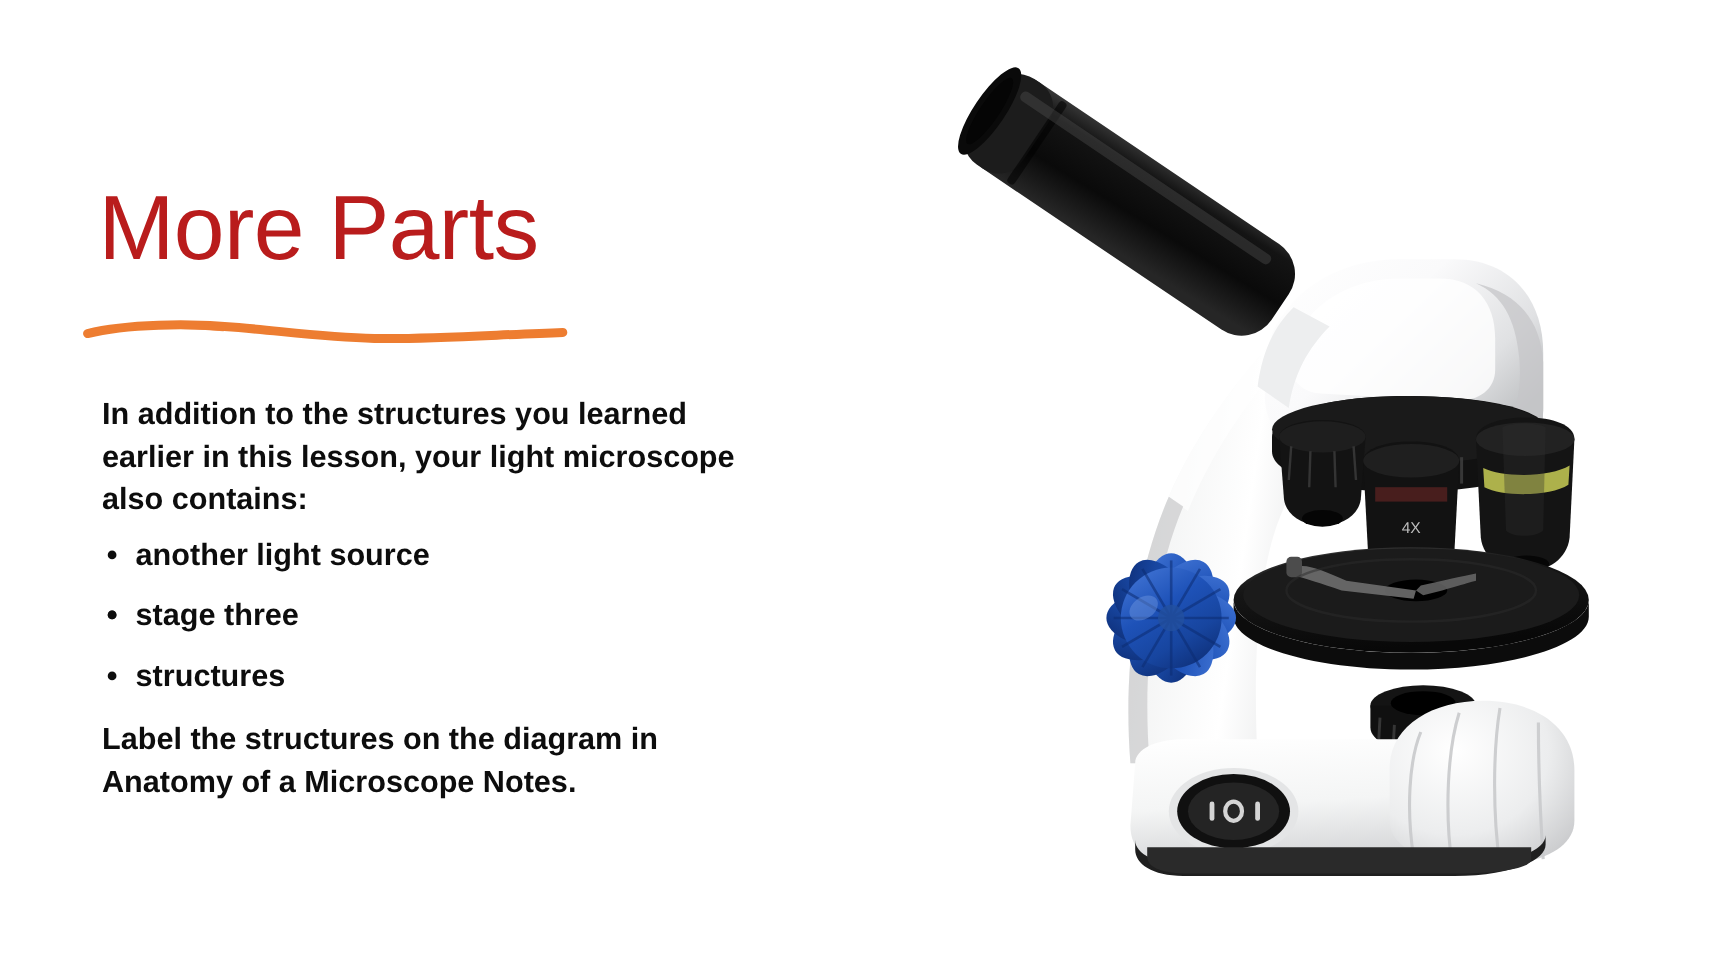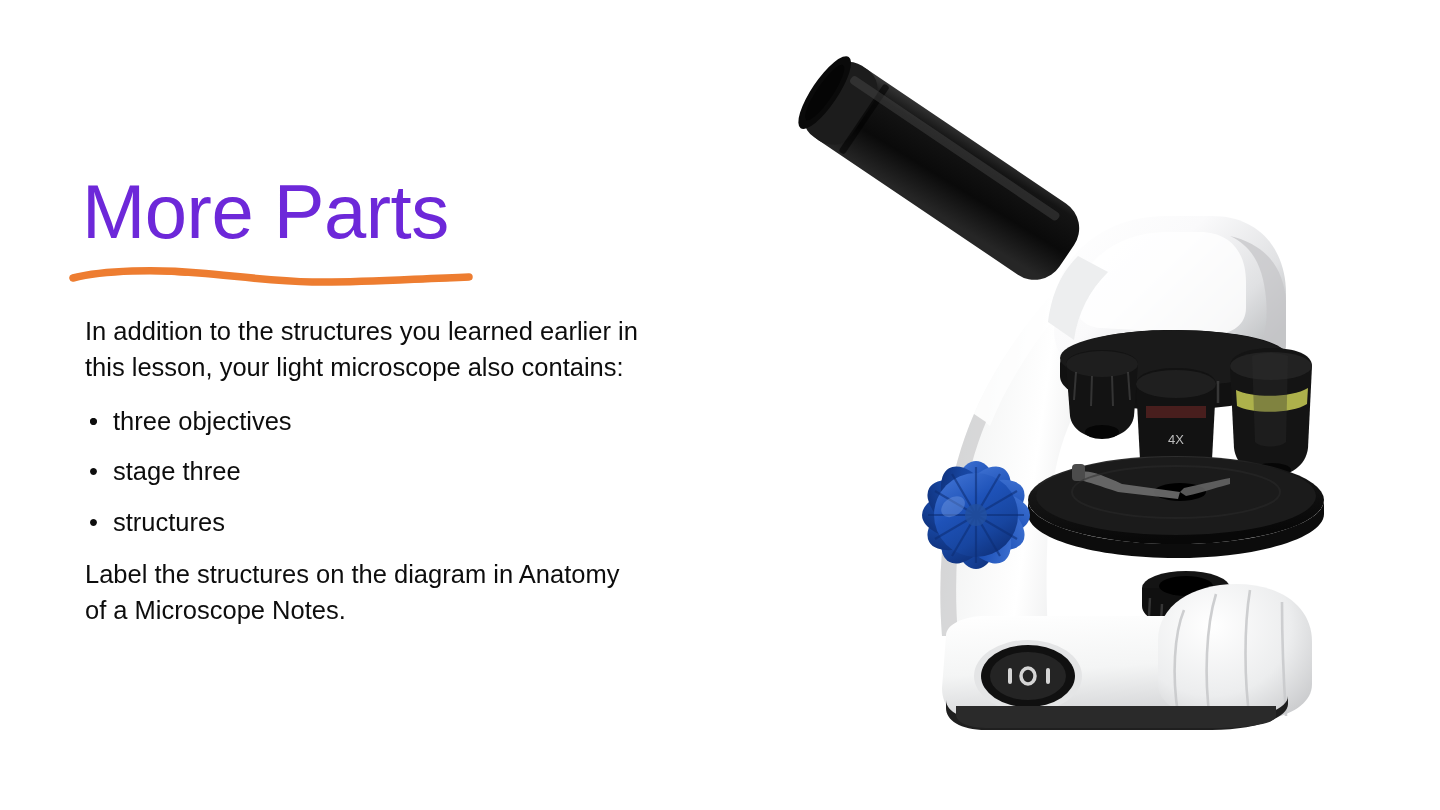--- a/index.html
+++ b/index.html
@@ -20,39 +20,39 @@
   }
 
   
   #title {
     position: absolute;
     left: 82px;
     top: 146px;
     font-size: 76px;
     line-height: 90px;
     font-weight: 400;
-    color: #6d28d9;
+    color: #b91c1c;
     letter-spacing: -0.5px;
     white-space: nowrap;
-    margin-top: 21px;
   }
   #underline-wrap {
     position: absolute;
     left: 66px;
     top: 262px;
     width: 410px;
     height: 30px;
   }
   #underline-wrap svg { display: block; }
 
   #body-col {
     position: absolute;
     left: 85px;
-    top: 314px;
+    top: 328px;
     width: 566px;
+    font-weight: bold;
   }
   .para {
     font-size: 25.5px;
     line-height: 35.5px;
     color: #0d0d0d;
     margin: 0;
   }
   #intro-para { width: 556px; }
   #bullets {
     list-style: none;
@@ -105,24 +105,24 @@
     </svg>
   </div>
 
   <div id="body-col">
 
     <p class="para" id="intro-para">In addition to the structures you learned earlier in this lesson, your light microscope also contains:</p>
 
     <ul id="bullets">
       <li>
         <span class="dot">•</span>
+        <span>another light source</span>
       </li>
       <li>
         <span class="dot">•</span>
-        <span>three objectives</span>
       </li>
       <li>
         <span class="dot">•</span>
         <span>stage three</span>
       </li>
       <li>
         <span class="dot">•</span>
         <span>structures</span>
       </li>
     </ul>

